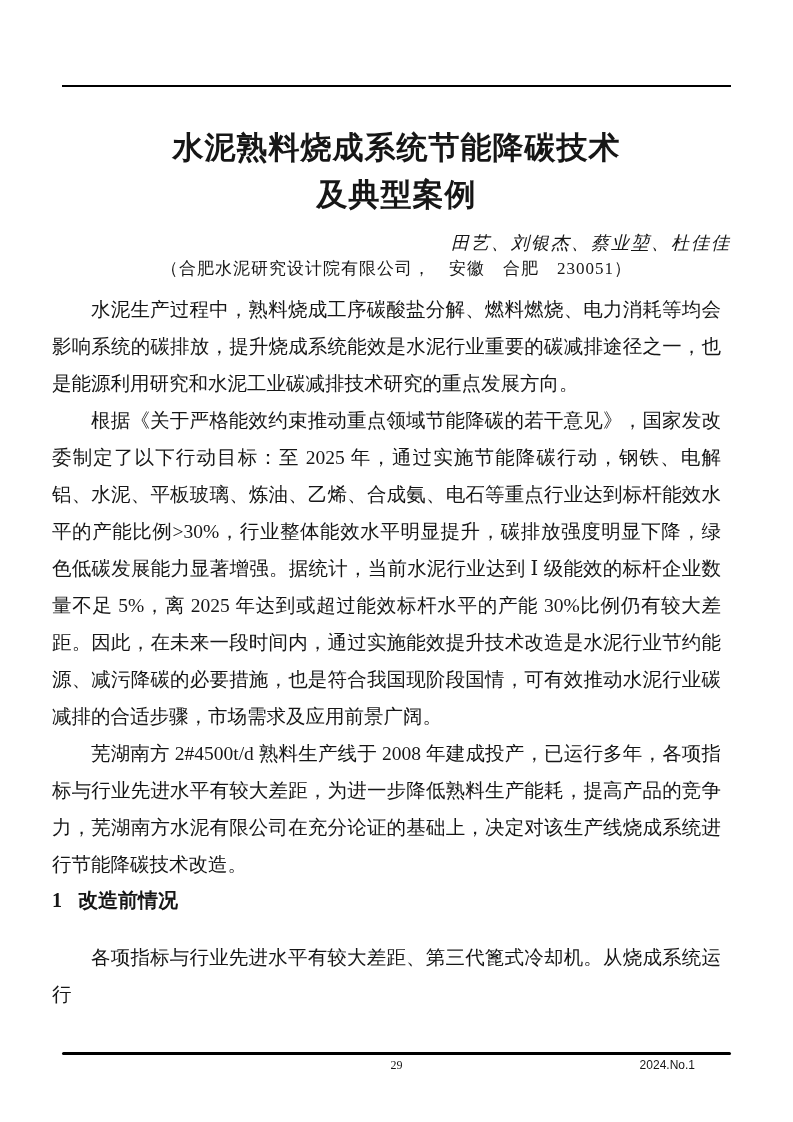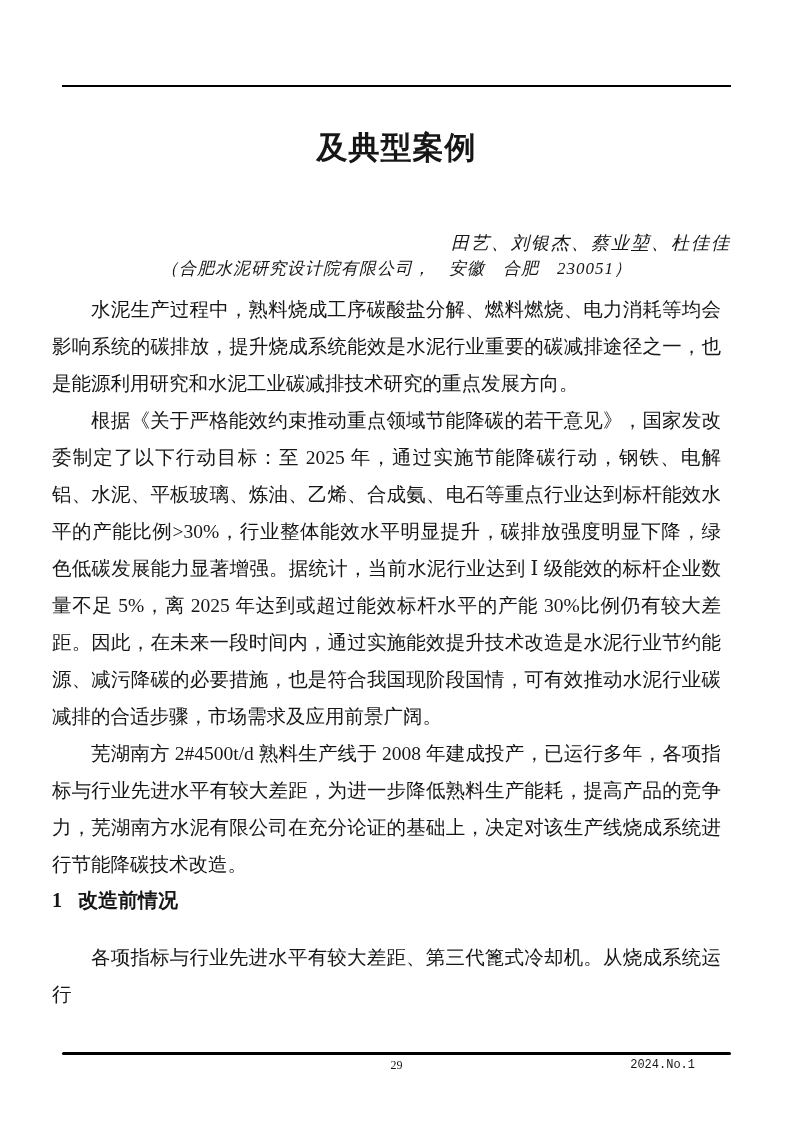--- a/index.html
+++ b/index.html
@@ -61,21 +61,20 @@
     font-style: italic;
   }
   .affiliation {
     position: absolute;
     top: 257px;
     left: 62px;
     width: 669px;
     text-align: center;
     font-size: 17px;
     letter-spacing: 1px;
-    font-style: italic;
   }
   
   .article-body {
     position: absolute;
     top: 291px;
     left: 52px;
     width: 669px;
     font-size: 19.5px;
     line-height: 37px;
     text-align: justify;
@@ -112,33 +111,34 @@
     left: 62px;
     width: 669px;
     text-align: center;
     font-family: Liberation Serif, serif;
     font-size: 12px;
   }
   .issue-label {
     position: absolute;
     top: 1058px;
     right: 98px;
-    font-family: Liberation Mono, monospace;
+    font-family: Liberation Sans, sans-serif;
     font-size: 12px;
   }
 </style>
 </head>
 <body>
 
 <div class="page">
 
 
   <div class="header-rule"></div>
 
   <div class="article-title">
+    <div>水泥熟料烧成系统节能降碳技术</div>
     <div>及典型案例</div>
   </div>
 
   <div class="authors">田艺、刘银杰、蔡业堃、杜佳佳</div>
 
   <div class="affiliation">（合肥水泥研究设计院有限公司，　安徽　合肥　230051）</div>
 
   <div class="article-body">
     <p>水泥生产过程中，熟料烧成工序碳酸盐分解、燃料燃烧、电力消耗等均会影响系统的碳排放，提升烧成系统能效是水泥行业重要的碳减排途径之一，也是能源利用研究和水泥工业碳减排技术研究的重点发展方向。</p>
     <p>根据《关于严格能效约束推动重点领域节能降碳的若干意见》，国家发改委制定了以下行动目标：至 2025 年，通过实施节能降碳行动，钢铁、电解铝、水泥、平板玻璃、炼油、乙烯、合成氨、电石等重点行业达到标杆能效水平的产能比例&gt;30%，行业整体能效水平明显提升，碳排放强度明显下降，绿色低碳发展能力显著增强。据统计，当前水泥行业达到 Ⅰ 级能效的标杆企业数量不足 5%，离 2025 年达到或超过能效标杆水平的产能 30%比例仍有较大差距。因此，在未来一段时间内，通过实施能效提升技术改造是水泥行业节约能源、减污降碳的必要措施，也是符合我国现阶段国情，可有效推动水泥行业碳减排的合适步骤，市场需求及应用前景广阔。</p>

